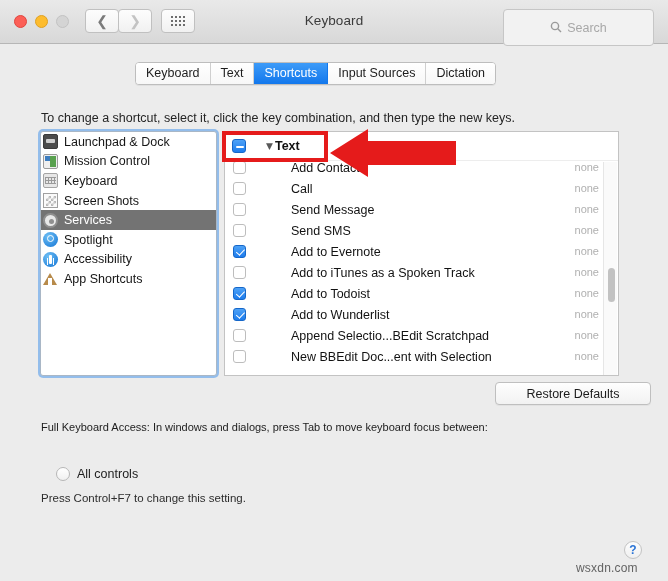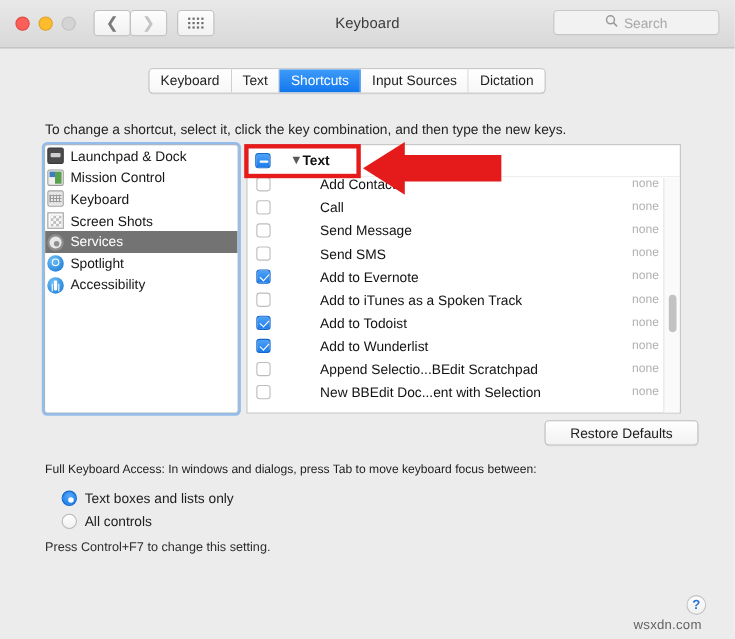--- a/index.html
+++ b/index.html
@@ -55,21 +55,21 @@
   .griddots i { width: 2px; height: 2px; background: #6d6d6d; display:block; }
 
   #win-title {
     position: absolute; left: 0; top: 13px; width: 668px;
     text-align: center; font-size: 13.5px; color: #3b3b3b;
     letter-spacing: 0.1px;
   }
 
   #search-field {
     position: absolute; left: 503px; top: 9px;
-    width: 151px; height: 23px; border-radius: 4px;
+    width: 151px; height: 37px; border-radius: 4px;
     background: #f2f2f2;
     border: 1px solid #c6c6c6;
     display: flex; align-items: center; justify-content: center;
   }
   #search-field .mag { margin-right: 5px; }
   #search-ph { font-size: 12.5px; color: #a8a8a8; }
 
   
   #tabs {
     position: absolute; left: 135px; top: 62px;
@@ -220,21 +220,21 @@
   }
   #list-thumb {
     position: absolute; left: 3.5px; top: 106px;
     width: 7px; height: 34px; border-radius: 3.5px;
     background: #c2c2c2;
   }
 
   
   #restore-btn {
     position: absolute; left: 495px; top: 382px;
-    width: 140px; height: 23px;
+    width: 156px; height: 23px;
     background: linear-gradient(to bottom,#fefefe,#f2f2f2);
     border: 1px solid #bfbfbf; border-radius: 4px;
     font-size: 12.5px; color: #1c1c1c;
     display: flex; align-items: center; justify-content: center;
     box-shadow: 0 1px 0 rgba(0,0,0,0.04);
   }
 
   
   #fka-label {
     position: absolute; left: 41px; top: 421px;
@@ -373,20 +373,24 @@
       <span>Services</span>
     </div>
     <div class="side-item">
       <span class="side-ico ic-spotlight"></span>
       <span>Spotlight</span>
     </div>
     <div class="side-item">
       <span class="side-ico ic-accessibility"></span>
       <span>Accessibility</span>
     </div>
+    <div class="side-item">
+      <span class="side-ico ic-appshortcuts"></span>
+      <span>App Shortcuts</span>
+    </div>
   </div>
 
   <div id="list-wrap">
 
     <div class="group-row">
       <span class="group-cb"></span>
       <span class="disc">▼</span>
       <span class="group-label">Text</span>
     </div>
 
@@ -443,24 +447,20 @@
 
     <div id="list-scrollbar">
       <div id="list-thumb"></div>
     </div>
   </div>
 
   <div id="restore-btn">Restore Defaults</div>
 
   <div id="fka-label">Full Keyboard Access: In windows and dialogs, press Tab to move keyboard focus between:</div>
 
-  <div class="radio-row" id="radio-text">
-    <span class="radio on"></span>
-    <span>Text boxes and lists only</span>
-  </div>
   <div class="radio-row" id="radio-all">
     <span class="radio"></span>
     <span>All controls</span>
   </div>
 
   <div id="fka-note">Press Control+F7 to change this setting.</div>
 
   <div id="help-btn">?</div>
   <div id="watermark">wsxdn.com</div>
 

